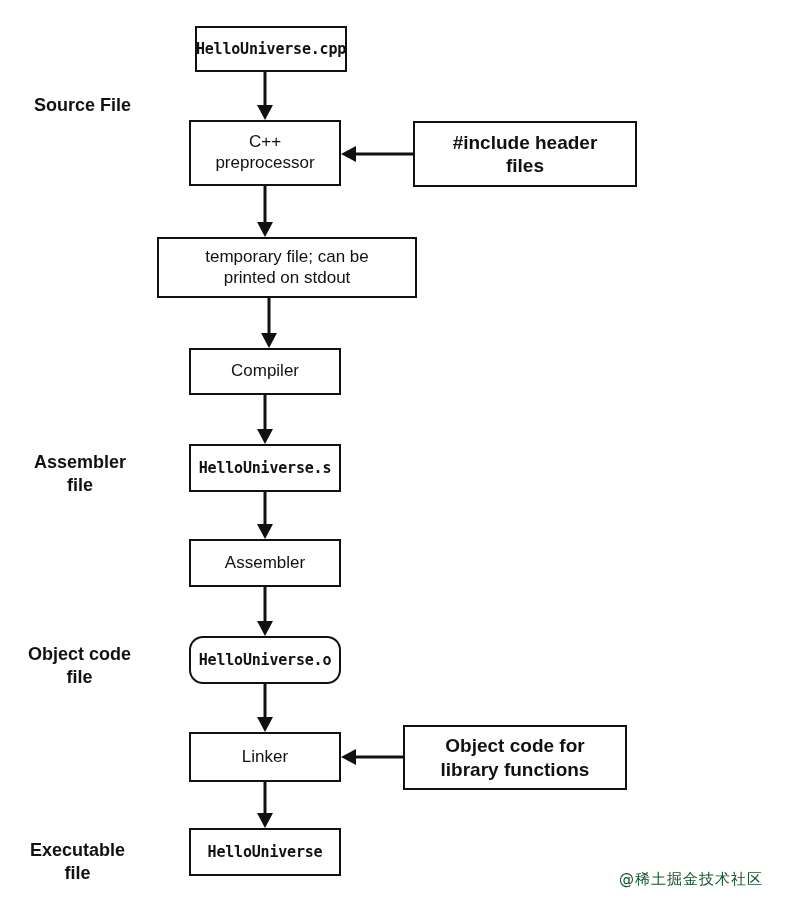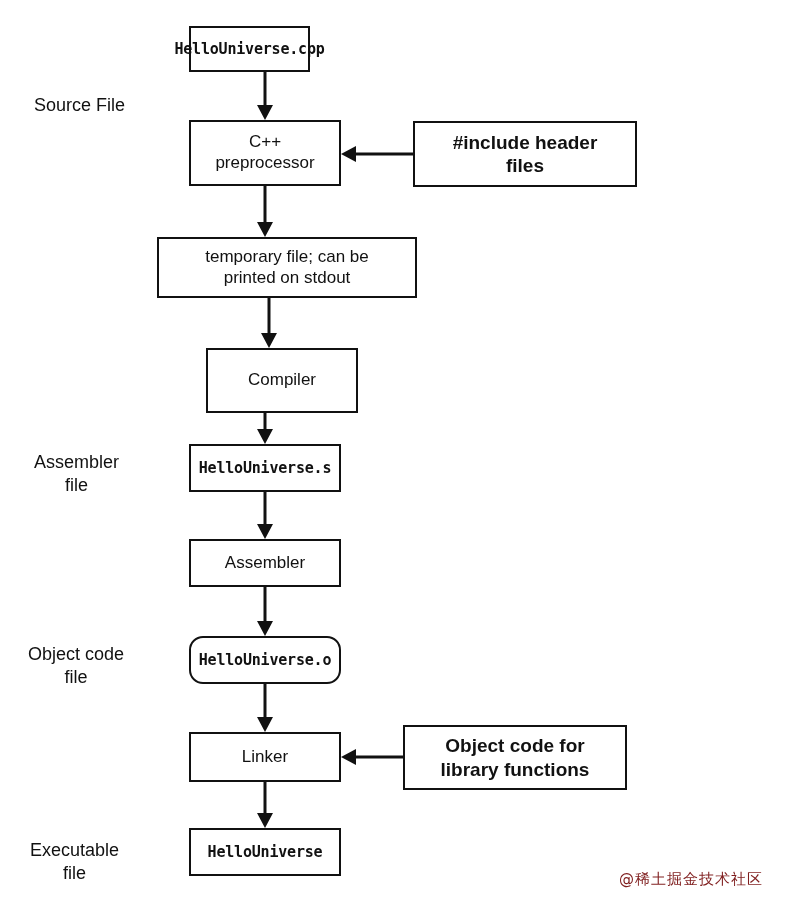--- a/index.html
+++ b/index.html
@@ -69,33 +69,33 @@
     font-family: "Liberation Sans", sans-serif;
     font-size: 19px;
     font-weight: 700;
   }
 
   
   .stage-label {
     position: absolute;
     font-family: "Liberation Sans", sans-serif;
     font-size: 18px;
-    font-weight: 400;
+    font-weight: 700;
     color: #111111;
     text-align: center;
     line-height: 1.25;
     white-space: pre-line;
   }
 
   
   .watermark {
     position: absolute;
     font-family: "DejaVu Sans", sans-serif;
     font-size: 15px;
-    color: #7f1d1d;
+    color: #14532d;
     letter-spacing: 1px;
     white-space: nowrap;
   }
 </style>
 </head>
 <body>
 
 <div id="diagram-canvas">
 
   <svg class="svg-layer" id="arrow-layer" viewBox="0 0 786 918" width="786" height="918" xmlns="http://www.w3.org/2000/svg">
@@ -145,36 +145,36 @@
       <div class="stage-label" style="left: 34px; top: 94px;">Source File</div>
       <div class="stage-label" style="left: 34px; top: 451px;">Assembler
 file</div>
       <div class="stage-label" style="left: 28px; top: 643px;">Object code
 file</div>
       <div class="stage-label" style="left: 30px; top: 839px;">Executable
 file</div>
     </div>
 
   <div id="node-layer">
-      <div class="node mono" style="left: 189px; top: 26px; width: 121px; height: 46px; border-color: rgb(17, 17, 17);">
+      <div class="node mono" style="left: 195px; top: 26px; width: 152px; height: 46px; border-color: rgb(17, 17, 17);">
         <span class="node-label">HelloUniverse.cpp</span>
       </div>
       <div class="node proc" style="left: 189px; top: 120px; width: 152px; height: 66px; border-color: rgb(17, 17, 17);">
         <span class="node-label">C++
 preprocessor</span>
       </div>
       <div class="node strong" style="left: 413px; top: 121px; width: 224px; height: 66px; border-color: rgb(17, 17, 17);">
         <span class="node-label">#include header
 files</span>
       </div>
       <div class="node proc" style="left: 157px; top: 237px; width: 260px; height: 61px; border-color: rgb(17, 17, 17);">
         <span class="node-label">temporary file; can be
 printed on stdout</span>
       </div>
-      <div class="node proc" style="left: 206px; top: 348px; width: 152px; height: 65px; border-color: rgb(17, 17, 17);">
+      <div class="node proc" style="left: 189px; top: 348px; width: 152px; height: 47px; border-color: rgb(17, 17, 17);">
         <span class="node-label">Compiler</span>
       </div>
       <div class="node mono" style="left: 189px; top: 444px; width: 152px; height: 48px; border-color: rgb(17, 17, 17);">
         <span class="node-label">HelloUniverse.s</span>
       </div>
       <div class="node proc" style="left: 189px; top: 539px; width: 152px; height: 48px; border-color: rgb(17, 17, 17);">
         <span class="node-label">Assembler</span>
       </div>
       <div class="node mono" style="left: 189px; top: 636px; width: 152px; height: 48px; border-color: rgb(17, 17, 17); border-radius: 14px;">
         <span class="node-label">HelloUniverse.o</span>

